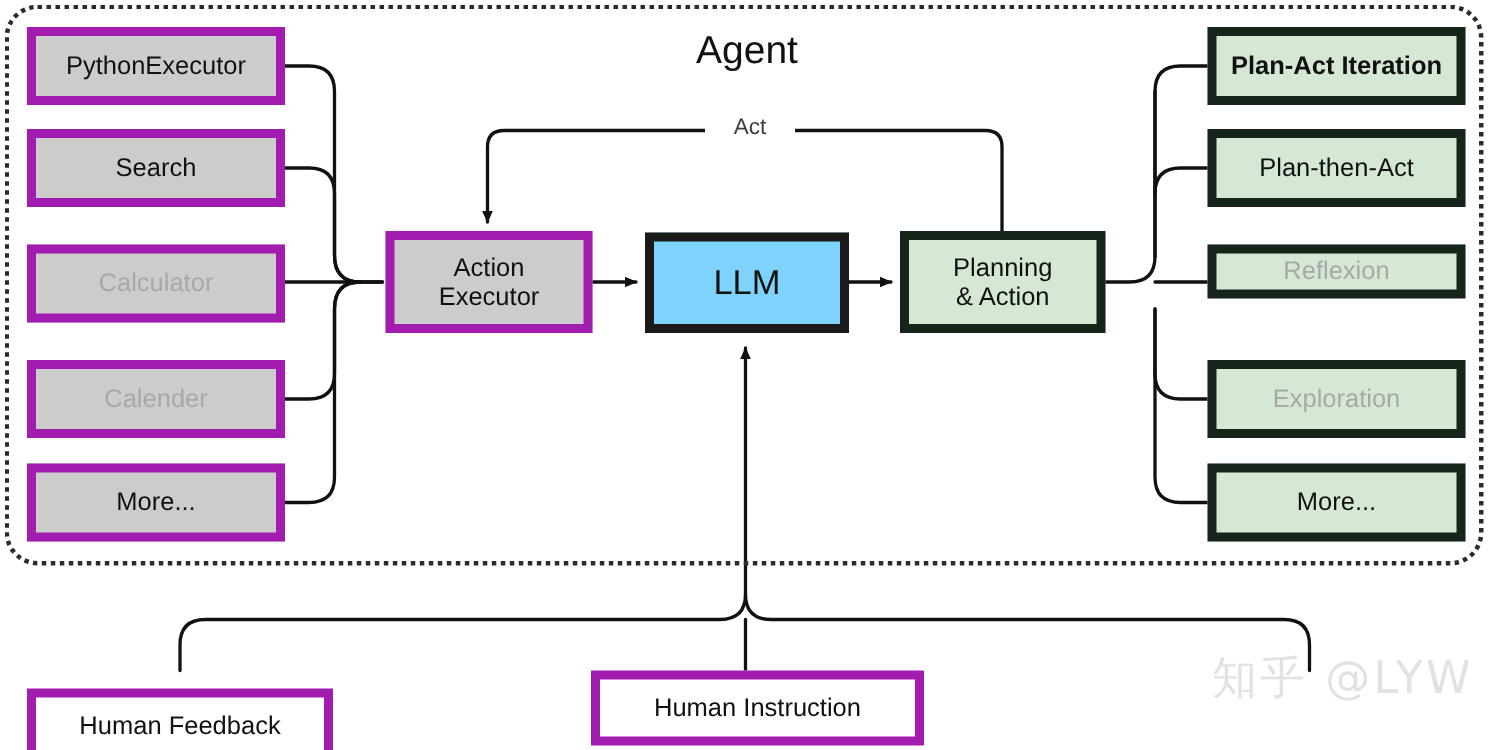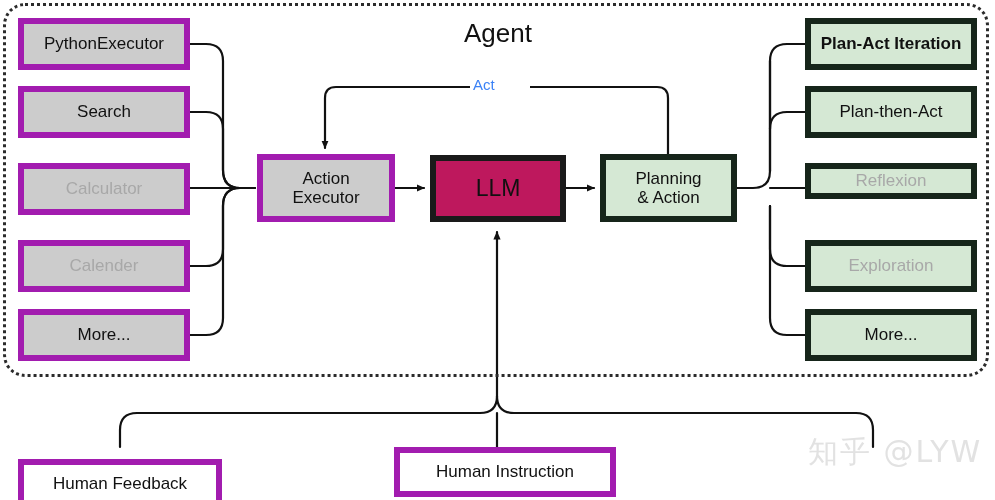--- a/index.html
+++ b/index.html
@@ -32,21 +32,21 @@
     text-align: center;
     border: 6px solid #a21caf;
     font-size: 17px;
     line-height: 1.12;
     color: #111111;
     white-space: pre-line;
     z-index: 3;
   }
   .node.gray   { background: #cccccc; }
   .node.green  { background: #d5e8d4; border-color: #16251a; }
-  .node.pink   { background: #be185d; border-color: #1a1a1a; }
+  .node.pink   { background: #7dd3fc; border-color: #1a1a1a; }
   .node.white  { background: #ffffff; }
   .node.faded  { color: #a8a8a8; }
 
   #agent-frame {
     position: absolute;
     left: 3px; top: 3px;
     width: 986px; height: 374px;
     border: 3px dotted #2b2b2b;
     border-radius: 22px;
     z-index: 1;
@@ -57,22 +57,23 @@
     width: 180px;
     text-align: center;
     font-size: 26px;
     color: #111111;
     z-index: 4;
   }
   #act-label {
     position: absolute;
     left: 470px; top: 76px;
     width: 60px;
+    text-align: center;
     font-size: 15px;
-    color: #3b82f6;
+    color: #404040;
     background: #ffffff;
     padding: 0 3px;
     z-index: 4;
   }
   #watermark {
     position: absolute;
     left: 808px; top: 432px;
     font-size: 30px;
     color: #e2e2e2;
     letter-spacing: 2px;

